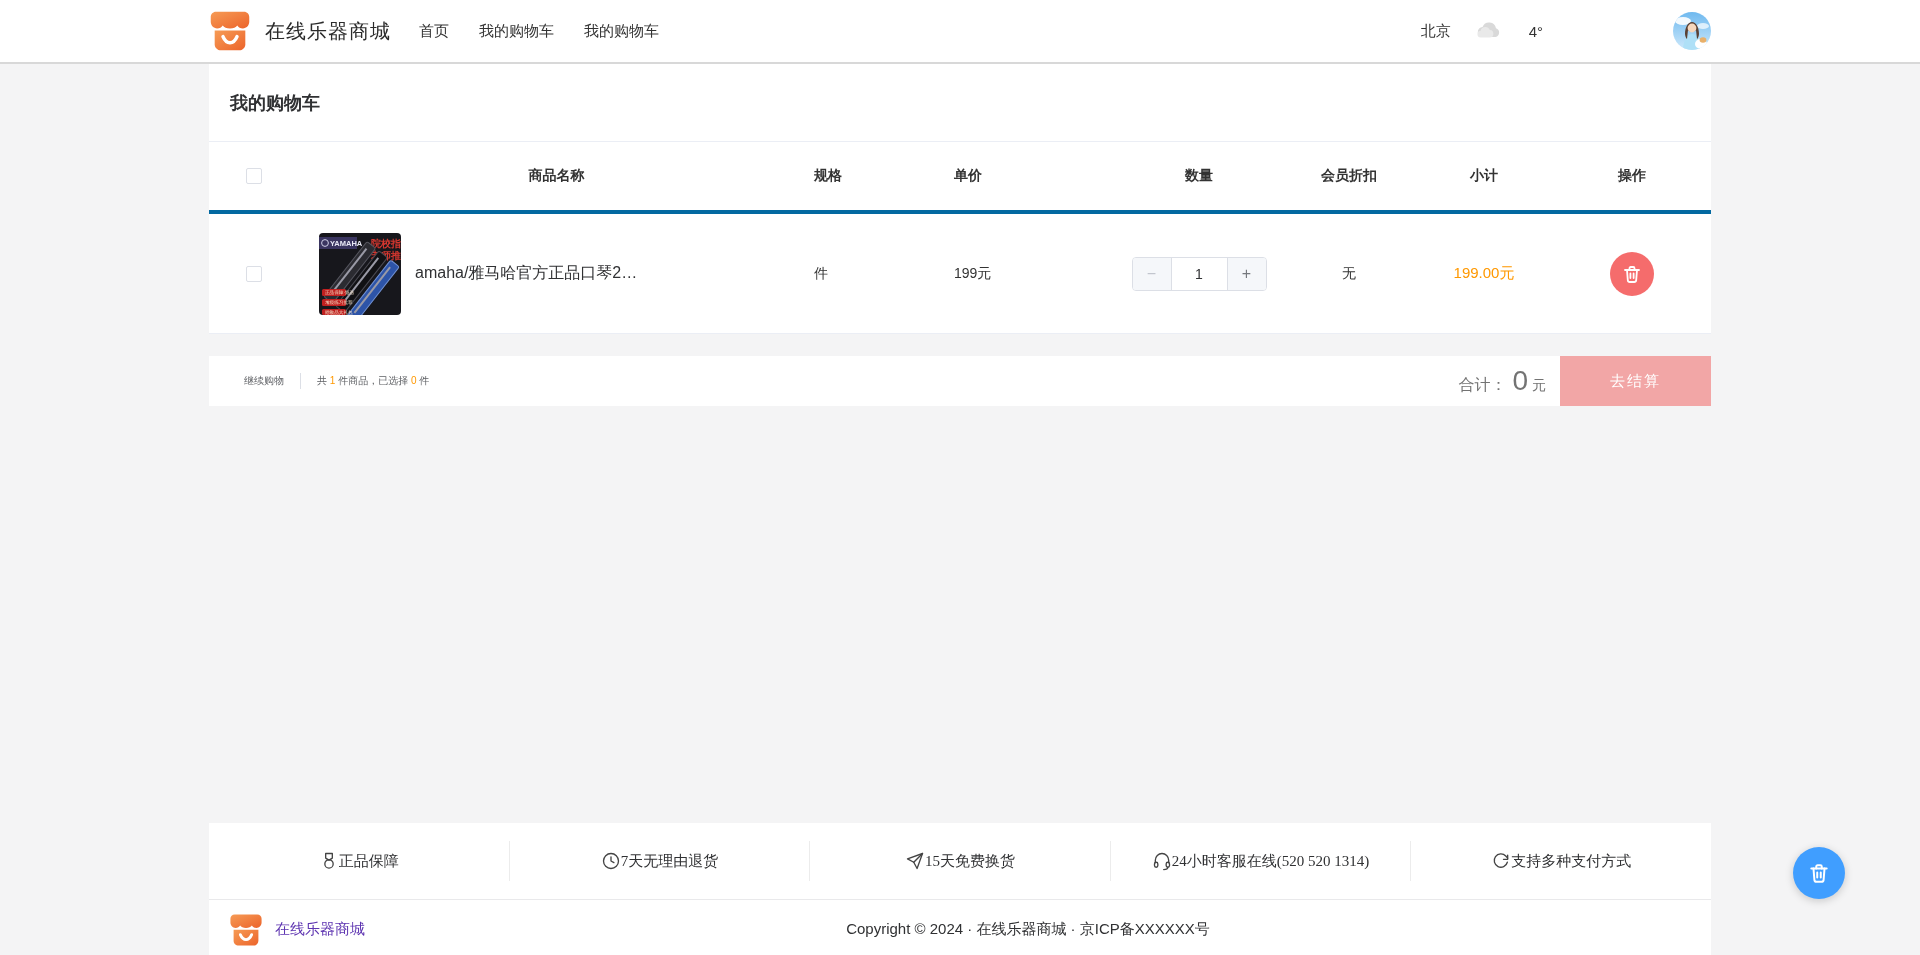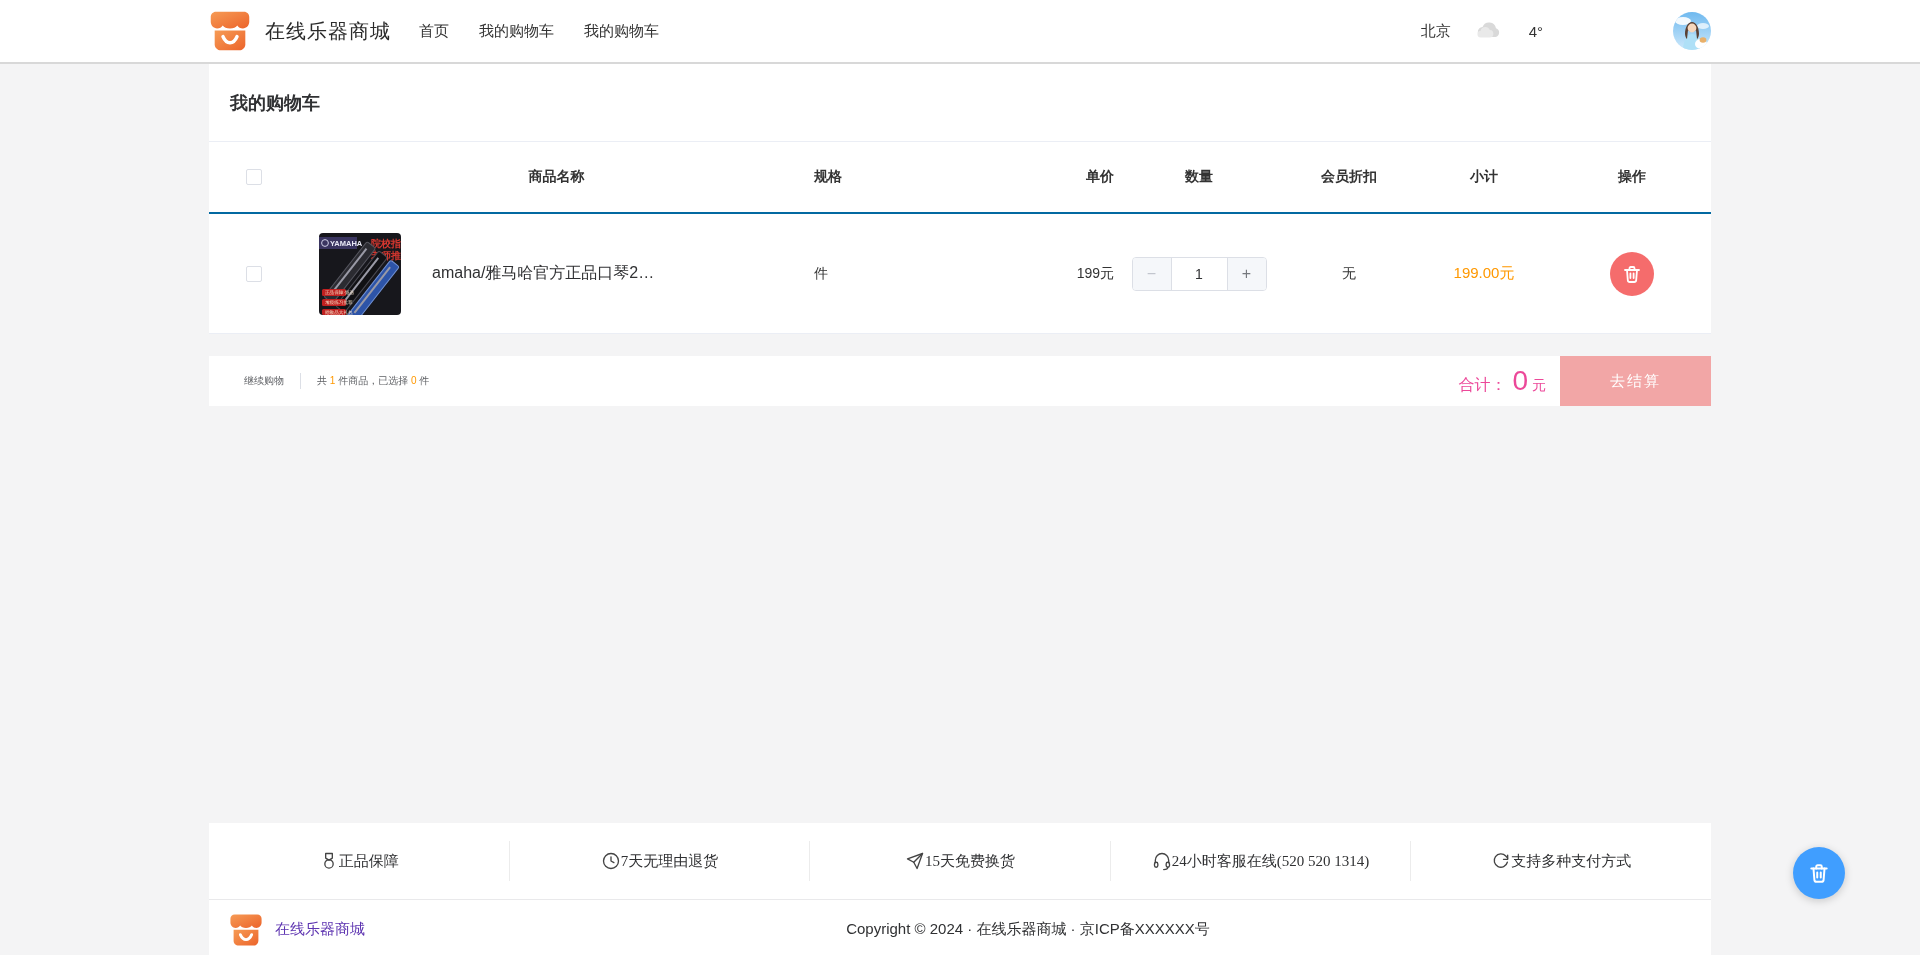--- a/index.html
+++ b/index.html
@@ -23,36 +23,36 @@
   .cloud-ic { width:30px; height:20px; }
   .avatar { width:38px; height:38px; border-radius:50%; overflow:hidden; margin-left:130px; cursor:pointer; }
   .avatar svg { display:block; }
 
   
   .cart-panel { background:#fff; }
   .cart-title-wrap { height:78px; display:flex; align-items:center; padding-left:21px; border-bottom:1px solid #ebeef5; }
   .cart-title { font-size:18px; color:#303133; }
 
   .t-row { display:flex; align-items:center; }
-  .t-head { height:72px; border-bottom:2px solid #0369a1; font-weight:700; font-size:14px; color:#333; }
+  .t-head { height:72px; border-bottom:4px solid #0369a1; font-weight:700; font-size:14px; color:#333; }
   .t-body { height:120px; border-bottom:1px solid #ebeef5; font-size:14px; color:#333; }
   .col-check { width:90px; display:flex; justify-content:center; }
   .col-name  { width:515px; text-align:center; }
   .col-spec  { width:140px; text-align:left; }
-  .col-price { width:160px; text-align:right; }
+  .col-price { width:160px; text-align:left; }
   .col-qty   { width:170px; display:flex; justify-content:center; }
   .col-qty-h { width:170px; text-align:center; }
   .col-disc  { width:130px; text-align:center; }
   .col-sub   { width:140px; text-align:center; }
   .col-act   { width:156px; display:flex; justify-content:center; }
   .col-act-h { width:156px; text-align:center; }
 
   .checkbox { width:16px; height:16px; border:1px solid #dcdfe6; border-radius:2px; background:#fff; cursor:pointer; display:inline-block; }
 
-  .prod-cell { display:flex; align-items:center; gap:31px; padding-left:20px; text-align:left; }
+  .prod-cell { display:flex; align-items:center; gap:14px; padding-left:20px; text-align:left; }
   .prod-img { width:82px; height:82px; border-radius:4px; overflow:hidden; flex:0 0 auto; cursor:pointer; }
   .prod-name { font-size:16px; color:#303133; white-space:nowrap; }
 
   .subtotal { color:#ff9800; font-size:15px; }
 
   
   .stepper { display:flex; height:34px; border:1px solid #dcdfe6; border-radius:4px; overflow:hidden; background:#fff; }
   .step-btn { width:39px; display:flex; align-items:center; justify-content:center; background:#f5f7fa; font-size:16px; cursor:pointer; user-select:none; }
   .step-minus { color:#c0c4cc; border-right:1px solid #dcdfe6; }
   .step-plus  { color:#76797e; border-left:1px solid #dcdfe6; }
@@ -60,21 +60,21 @@
 
   .del-btn { width:44px; height:44px; border-radius:50%; background:#f56c6c; border:none; display:flex; align-items:center; justify-content:center; cursor:pointer; }
 
   
   .summary-bar { margin-top:22px; height:50px; background:#fff; display:flex; align-items:center; }
   .sum-left { display:flex; align-items:center; gap:16px; padding-left:35px; font-size:10px; color:#606266; }
   .continue-link { cursor:pointer; color:#606266; }
   .v-divider { width:1px; height:16px; background:#dcdfe6; }
   .num-orange { color:#ff9800; }
   .sum-right { margin-left:auto; display:flex; align-items:center; height:100%; }
-  .total-group { color:#ec4899; display:flex; align-items:baseline; margin-right:14px; }
+  .total-group { color:#737373; display:flex; align-items:baseline; margin-right:14px; }
   .total-label { font-size:16px; }
   .total-value { font-size:28px; margin:0 4px 0 6px; }
   .total-unit { font-size:14px; }
   .checkout-btn { width:151px; height:100%; background:#f2a6a6; color:#fff; border:none; font-size:15px; letter-spacing:2px; cursor:not-allowed; font-family:inherit; }
 
   
   .footer { margin-top:417px; background:#fff; }
   .services { height:76px; display:flex; align-items:center; }
   .service { flex:1; display:flex; align-items:center; justify-content:center; font-size:15px; color:#303133; height:40px; }
   .service + .service { border-left:1px solid #ececec;font-family:Liberation Serif, serif; }

